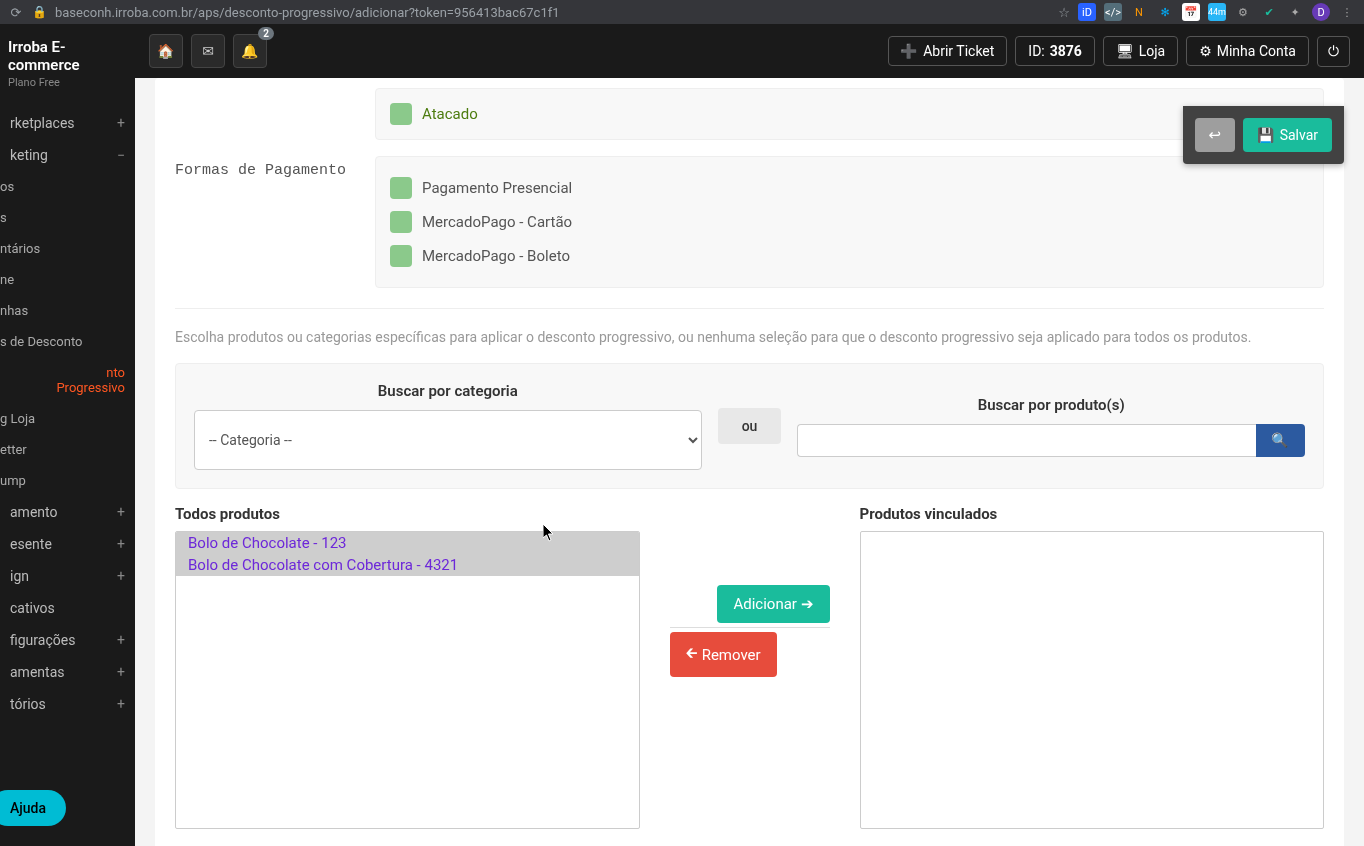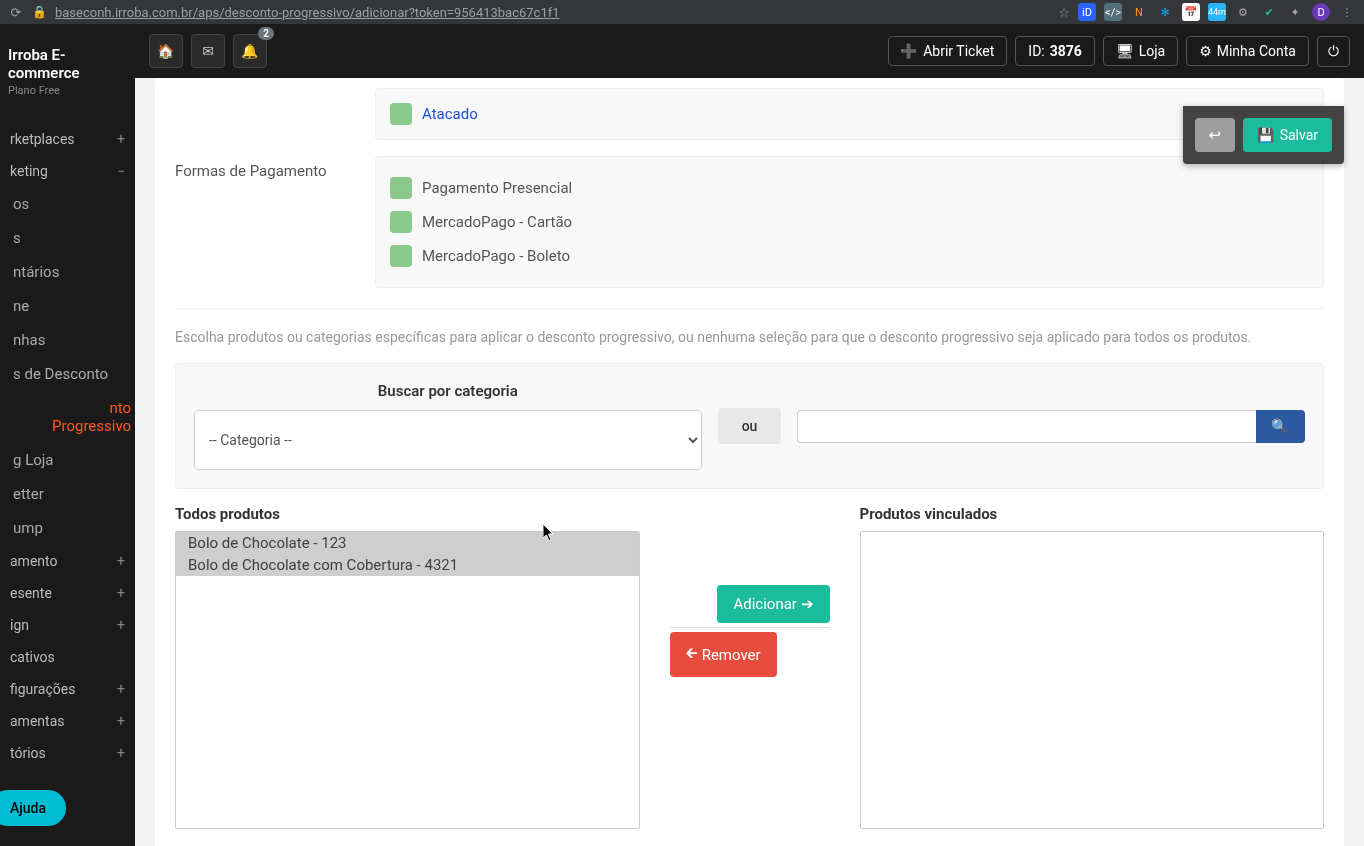--- a/index.html
+++ b/index.html
@@ -1,57 +1,57 @@
 <!DOCTYPE html>
 <html><head>
 <meta charset="utf-8">
 <style>
 * { margin: 0; padding: 0; box-sizing: border-box; font-family: -apple-system, BlinkMacSystemFont, "Segoe UI", Roboto, "Helvetica Neue", Arial, sans-serif; }
 body { background: #f4f4f4; overflow: hidden; }
 
 .browser-bar { background: #35363a; height: 24px; display: flex; align-items: center; padding: 0 8px; gap: 8px; color: #9aa0a6; font-size: 13px; }
 .browser-bar .reload { width: 16px; height: 16px; display: flex; align-items: center; justify-content: center; cursor: pointer; }
 .browser-bar .lock { color: #9aa0a6; font-size: 12px; }
-.browser-bar .url { color: #9aa0a6; flex: 1; text-decoration: underline; }
+.browser-bar .url { color: #9aa0a6; flex: 1; }
 .browser-bar .icons { display: flex; gap: 8px; align-items: center; }
 .browser-bar .ext-icon { width: 18px; height: 18px; display: flex; align-items: center; justify-content: center; font-size: 11px; border-radius: 3px; }
 .browser-bar .star { color: #9aa0a6; }
 
 .app { display: flex; height: 822px; }
 
 .sidebar { width: 135px; background: #1a1a1a; color: #fff; overflow: hidden; position: relative; }
-.sidebar-header { padding: 22px 8px; }
+.sidebar-header { padding: 14px 8px; }
 .sidebar-brand { font-size: 15px; font-weight: 600; color: #fff; }
 .sidebar-plan { font-size: 11px; color: #888; margin-top: 2px; }
 .sidebar-menu { list-style: none; margin-top: 4px; text-align: right; }
 .sidebar-menu li { padding: 8px 10px; font-size: 14px; color: #bbb; cursor: pointer; display: flex; justify-content: space-between; align-items: center; position: relative; }
 .sidebar-menu li.expandable::after { content: "+"; color: #888; font-size: 14px; }
 .sidebar-menu li.expanded::after { content: "−"; color: #888; font-size: 14px; }
-.sidebar-menu li.sub { padding-left: 13px; font-size: 15px; color: #aaa; }
+.sidebar-menu li.sub { padding-left: 0px; font-size: 13px; color: #aaa; }
 .sidebar-menu li.active { color: #ff5722; margin-left: 39px; }
 .help-btn { position: absolute; bottom: 20px; left: -10px; background: #00bcd4; color: #000; padding: 10px 20px; border-radius: 20px; font-size: 14px; font-weight: 500; cursor: pointer; }
 
 .main { flex: 1; background: #f4f4f4; overflow-y: auto; position: relative; }
 
 .topbar { background: #1a1a1a; height: 54px; display: flex; align-items: center; padding: 0 14px; gap: 8px; }
 .topbar-left { display: flex; gap: 8px; }
 .topbar-icon-btn { width: 34px; height: 34px; background: #2a2a2a; border: 1px solid #444; border-radius: 4px; display: flex; align-items: center; justify-content: center; color: #ccc; cursor: pointer; position: relative; font-size: 14px; }
 .topbar-icon-btn .badge { position: absolute; top: -8px; right: -8px; background: #6c757d; color: #fff; font-size: 10px; padding: 1px 5px; border-radius: 8px; font-weight: 600; }
 .topbar-right { margin-left: auto; display: flex; gap: 8px; align-items: center; }
 .topbar-btn { background: transparent; border: 1px solid #555; color: #fff; padding: 6px 12px; border-radius: 4px; font-size: 14px; cursor: pointer; display: flex; align-items: center; gap: 5px; }
 
 .action-bar { position: fixed; top: 106px; right: 20px; background: #424242; padding: 12px; border-radius: 0 0 4px 4px; display: flex; gap: 8px; z-index: 100; box-shadow: 0 2px 6px rgba(0,0,0,0.3); }
 .btn-back { background: #9e9e9e; border: none; color: #fff; padding: 8px 14px; border-radius: 4px; cursor: pointer; font-size: 15px; }
 .btn-save { background: #1abc9c; border: none; color: #fff; padding: 8px 14px; border-radius: 4px; cursor: pointer; font-size: 14px; display: flex; align-items: center; gap: 5px; }
 
 .content { padding: 0 20px 40px 20px; }
 .panel { background: #fff; border-radius: 4px; padding: 20px; }
 
 .form-row { display: flex; margin-bottom: 16px; }
-.form-label { width: 200px; padding-top: 6px; color: #555; font-size: 15px; }
+.form-label { width: 200px; padding-top: 6px; color: #555; font-size: 15px; font-family: Liberation Mono, monospace; }
 .form-control-area { flex: 1; background: #f8f8f8; border: 1px solid #eee; border-radius: 4px; padding: 14px; }
 .toggle-item { display: flex; align-items: center; gap: 10px; padding: 6px 0; }
 .toggle-box { width: 22px; height: 22px; background: #8bc98b; border-radius: 4px; cursor: pointer; }
 .toggle-label { color: #555; font-size: 15px; }
 
 .divider { height: 1px; background: #eee; margin: 20px 0; }
 .help-text { color: #999; font-size: 14px; margin-bottom: 18px; }
 
 .search-panel { background: #f8f8f8; border: 1px solid #eee; border-radius: 4px; padding: 18px; display: flex; align-items: center; gap: 16px; }
 .search-col { flex: 1; text-align: center; }
@@ -59,21 +59,21 @@
 .search-select { width: 100%; padding: 20px 10px; border: 1px solid #ccc; border-radius: 4px; background: #fff; font-size: 14px; color: #555; }
 .or-box { background: #e8e8e8; border-radius: 4px; padding: 10px 24px; color: #333; font-size: 14px; font-weight: 500; }
 .search-input-group { display: flex; width: 100%; }
 .search-input { flex: 1; padding: 8px; border: 1px solid #ccc; border-radius: 4px 0 0 4px; border-right: none; }
 .search-btn { background: #2c5aa0; border: none; color: #fff; padding: 0 16px; border-radius: 0 4px 4px 0; cursor: pointer; font-size: 14px; }
 
 .lists-row { display: flex; gap: 30px; margin-top: 16px; align-items: flex-start; }
 .list-col { flex: 1; }
 .list-col h4 { font-weight: 700; color: #333; margin-bottom: 8px; font-size: 15px; }
 .list-box { border: 1px solid #ccc; border-radius: 2px; height: 298px; overflow-y: auto; background: #fff; }
-.list-item { padding: 2px 12px; font-size: 15px; color: #404040; cursor: pointer; }
+.list-item { padding: 2px 12px; font-size: 15px; color: #6d28d9; cursor: pointer; }
 .list-item.selected { background: #cecece; }
 
 .list-actions { width: 160px; display: flex; flex-direction: column; align-items: center; justify-content: center; gap: 4px; padding-top: 80px; }
 .btn-add { background: #1abc9c; border: none; color: #fff; padding: 10px 16px; border-radius: 4px; cursor: pointer; font-size: 15px; display: flex; align-items: center; gap: 4px; align-self: flex-end; }
 .hr-action { width: 100%; height: 1px; background: #ddd; }
 .btn-remove { background: #e74c3c; border: none; color: #fff; padding: 10px 16px; border-radius: 4px; cursor: pointer; font-size: 15px; display: flex; align-items: center; gap: 4px; align-self: flex-start; }
 
 .cursor { position: absolute; width: 12px; height: 18px; pointer-events: none; z-index: 9999; }
 
 ::-webkit-scrollbar { width: 14px; }
@@ -172,21 +172,21 @@
     </div>
 
     <div class="content">
       <div class="panel">
 
         <div class="form-row" style="margin-top:-10px">
           <div class="form-label"></div>
           <div class="form-control-area" style="padding:8px 14px">
             <div class="toggle-item">
               <div class="toggle-box"></div>
-              <span class="toggle-label" style="color:#1d4ed8">Atacado</span>
+              <span class="toggle-label" style="color:#4d7c0f">Atacado</span>
             </div>
           </div>
         </div>
 
         <div class="form-row">
           <div class="form-label">Formas de Pagamento</div>
           <div class="form-control-area" id="pagamentos-area">
               <div class="toggle-item">
                 <div class="toggle-box"></div>
                 <span class="toggle-label">Pagamento Presencial</span>
@@ -207,20 +207,21 @@
 
         <div class="search-panel">
           <div class="search-col">
             <label>Buscar por categoria</label>
             <select class="search-select">
               <option>-- Categoria --</option>
             </select>
           </div>
           <div class="or-box">ou</div>
           <div class="search-col">
+            <label>Buscar por produto(s)</label>
             <div class="search-input-group">
               <input type="text" class="search-input" style="">
               <button class="search-btn"><span>🔍</span></button>
             </div>
           </div>
         </div>
 
         <div class="lists-row">
           <div class="list-col">
             <h4>Todos produtos</h4>

